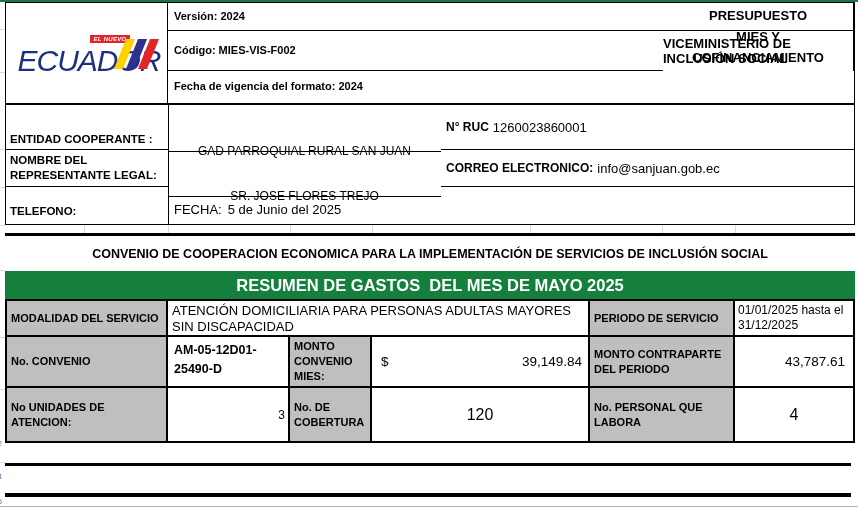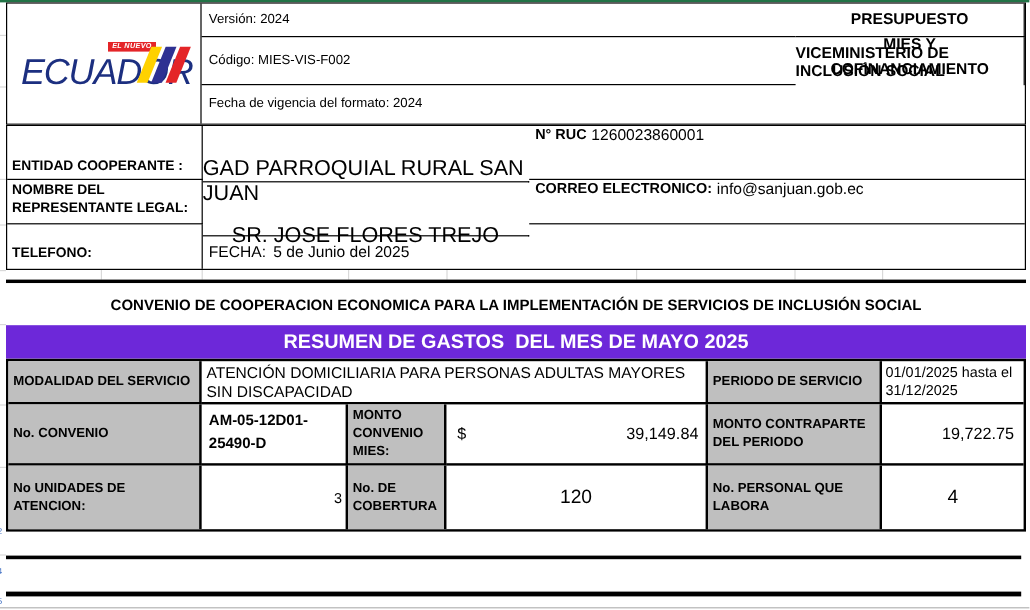--- a/index.html
+++ b/index.html
@@ -12,21 +12,21 @@
   #topline { left:0; top:0; width:858px; height:2px; background:#217346; }
 
   
   .tick { left:0; width:5px; height:1px; background:#d9d9d9; }
   .rownum { left:-2px; width:8px; color:#4472c4; font-size:7px; line-height:7px; overflow:hidden; }
 
   
   #headerGrid { left:5px; top:2px; width:850px; height:102px; border:1px solid #000;
     display:grid; grid-template-columns:162px 495px 191px; grid-template-rows:28px 40px 32px; background:#fff; }
   #headerGrid > div { border-right:1px solid #000; border-bottom:1px solid #000; display:flex; align-items:center; justify-content:center; }
-  .hdr-c { border-right:none !important; justify-content:flex-start !important; padding:2px 6px; font-weight:normal; font-size:11px; line-height:1.25; }
+  .hdr-c { border-right:none !important; justify-content:flex-start !important; padding:2px 6px; font-weight:bold; font-size:11px; line-height:1.25; }
   .no-bb { border-bottom:none !important; }
   #logoCell { grid-row:1 / span 3; }
   .hdr-title { font-weight:bold; font-size:14.5px; }
   .hdr-sub { font-weight:bold; font-size:13px; text-align:center; line-height:1.6; padding:0 30px; }
   .hdr-dept { font-weight:bold; font-size:13px; }
 
   
   #logo { position:relative; width:142px; height:52px; }
   #logoWord { position:absolute; left:2px; top:17px; font-style:italic; font-weight:normal;
     font-size:30px; letter-spacing:-1px; color:#1c2f80; }
@@ -36,38 +36,38 @@
   .stripe { width:9px; height:30px; transform:skewX(-22deg); }
 
   
   #infoGrid { left:5px; top:104px; width:850px; height:121px; border:1px solid #000;
     display:grid; grid-template-columns:163px 272px 413px; grid-template-rows:45px 37px 37px; background:#fff; }
   #infoGrid > div { border-right:1px solid #000; border-bottom:1px solid #000; display:flex; }
   #infoGrid > div.lastcol { border-right:none; }
   #infoGrid > div.lastrow { border-bottom:none; }
   .lbl { font-weight:bold; font-size:11.5px; padding:2px 4px; line-height:1.3; }
   .bottomleft { align-items:flex-end; }
-  .centerleft { }
-  .val { font-size:18px; align-items:center; justify-content:center;margin-top:46px; }
+  .centerleft { align-items:center; }
+  .val { font-size:12px; align-items:center; justify-content:center;margin-top:46px; }
   .rcell { font-size:13px; padding-left:5px; }
   .rcell b { font-size:12px; margin-right:4px; }
   .gapr { margin-right:6px; }
 
   
   .vgrid { top:225px; width:1px; height:8px; background:#d9d9d9; }
 
   
   #divider1 { left:5px; top:233px; width:850px; height:3px; background:#000; }
 
   
   #agreementRow { left:5px; top:236px; width:850px; height:35px; display:flex; align-items:center; justify-content:center;
     font-weight:bold; font-size:12.5px; background:#fff; }
 
   
-  #banner { left:5px; top:271px; width:850px; height:28px; background:#6d28d9; color:#fff;
+  #banner { left:5px; top:271px; width:850px; height:28px; background:#15803d; color:#fff;
     display:flex; align-items:center; justify-content:center; font-weight:bold; font-size:16.5px; white-space:pre; }
 
   
   #sumGrid { left:5px; top:299px; width:850px; height:144px; border:2px solid #000;
     display:grid; grid-template-columns:161px 122px 82px 218px 145px 118px; grid-template-rows:36px 51px 53px; background:#fff; }
   #sumGrid > div { border-right:2px solid #000; border-bottom:2px solid #000; display:flex; }
   #sumGrid > div.lastcol { border-right:none; }
   #sumGrid > div.lastrow { border-bottom:none; }
   .gray { background:#bfbfbf; }
   .slbl { font-weight:bold; font-size:11px; line-height:1.35; padding:2px 4px; align-items:center; }
@@ -167,21 +167,21 @@
     <div class="execval lastcol">01/01/2025 hasta el 31/12/2025</div>
 
     <div class="gray slbl">No. CONVENIO</div>
     <div class="convval">AM-05-12D01-25490-D</div>
     <div class="gray slbl">MONTO CONVENIO MIES:</div>
     <div class="money">
       <span>$</span>
       <span>39,149.84</span>
     </div>
     <div class="gray slbl">MONTO CONTRAPARTE DEL PERIODO</div>
-    <div class="amount-r lastcol">19,722.75</div>
+    <div class="amount-r lastcol">43,787.61</div>
 
     <div class="gray slbl lastrow">No UNIDADES DE ATENCION:</div>
     <div class="num-r lastrow">3</div>
     <div class="gray slbl lastrow">No. DE COBERTURA</div>
     <div class="num-c lastrow">120</div>
     <div class="gray slbl lastrow">No. PERSONAL QUE LABORA</div>
     <div class="num-c lastcol lastrow">4</div>
   </div>
 
   <div id="bar1" class="abs"></div>

